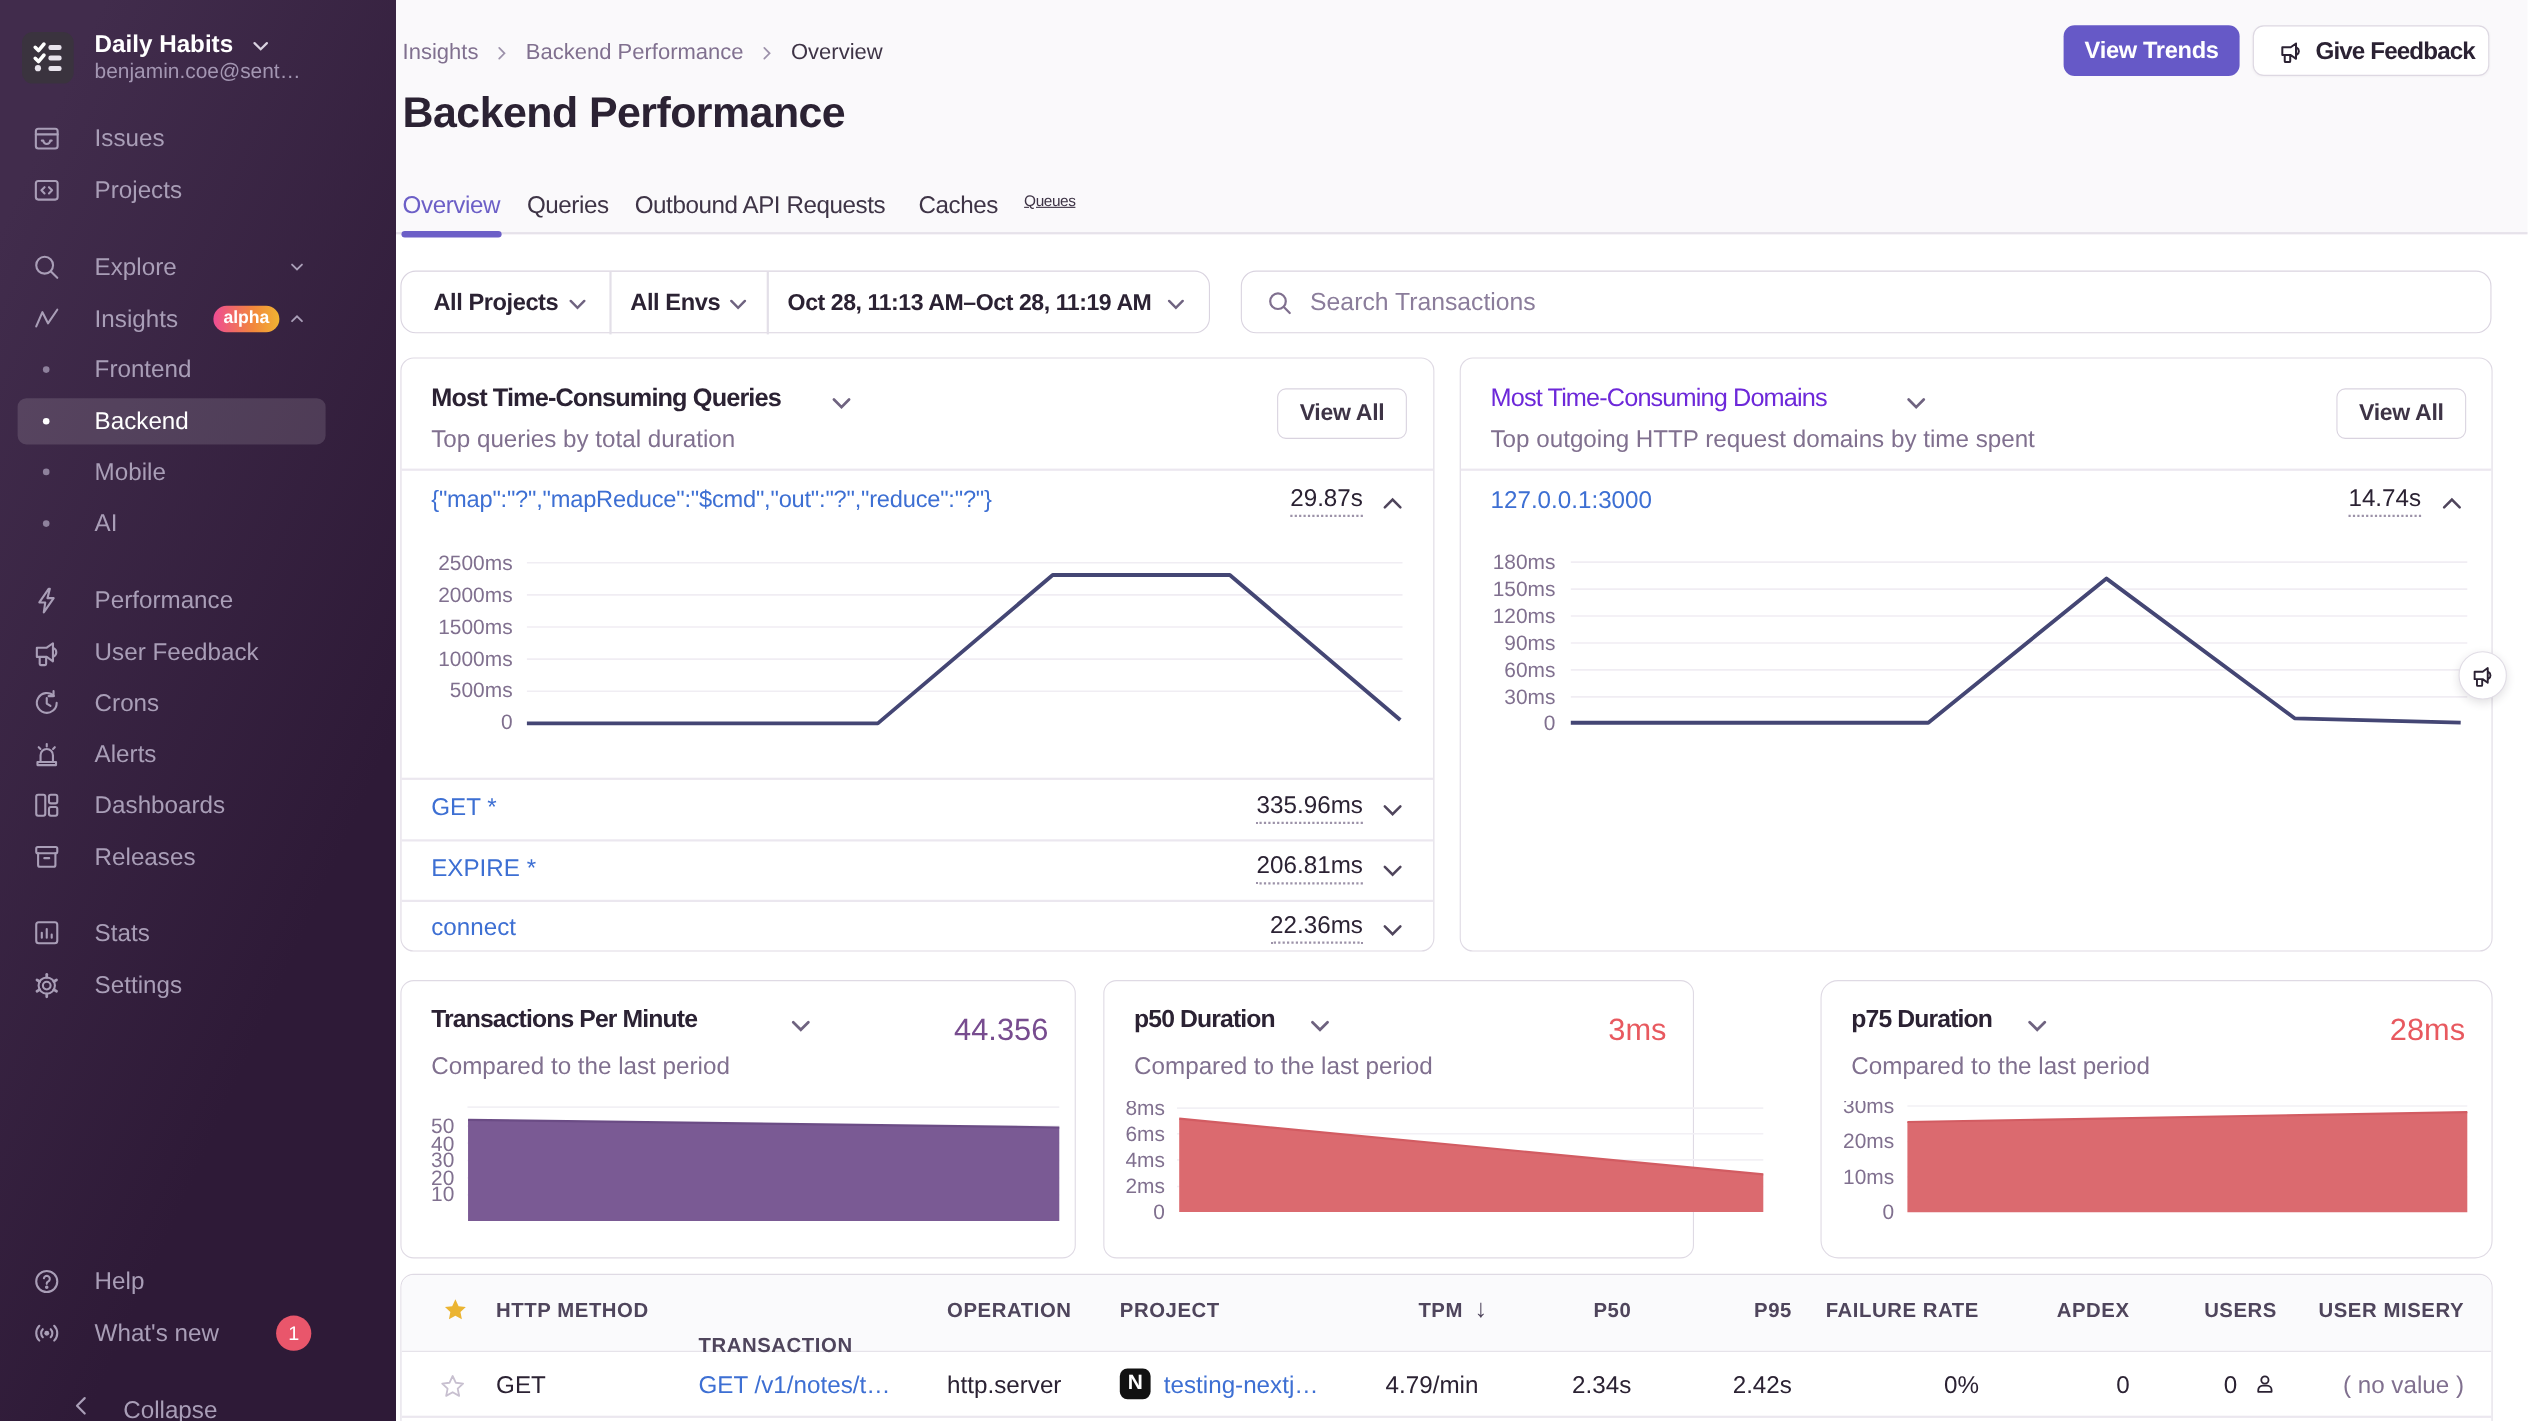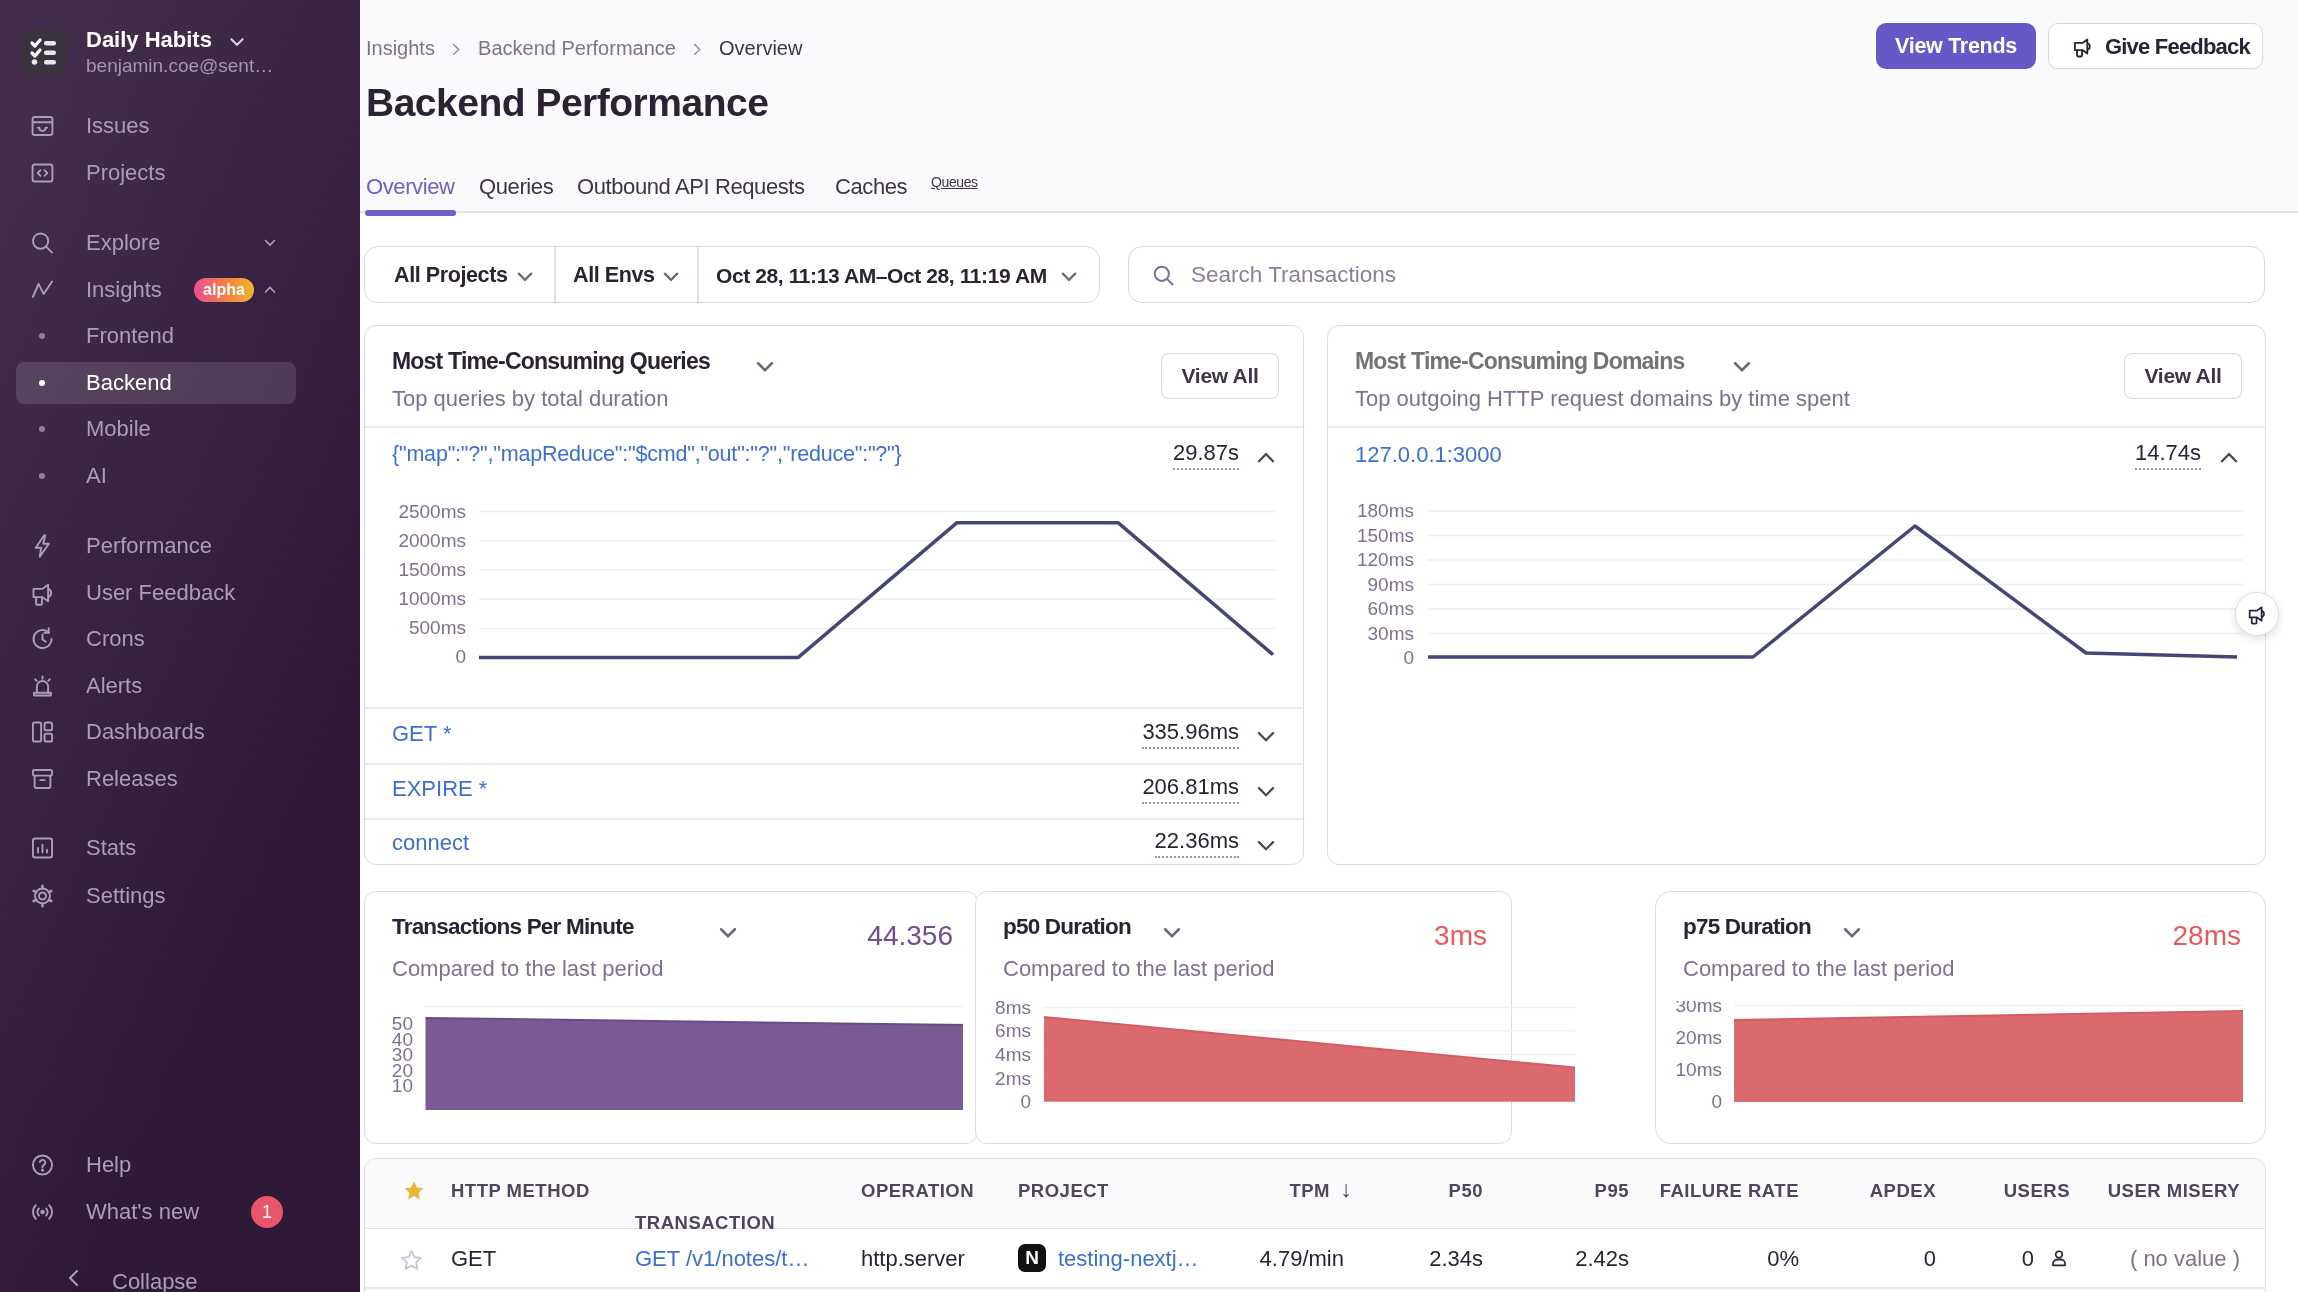--- a/index.html
+++ b/index.html
@@ -289,21 +289,21 @@
       </svg>
     <div style="position:absolute;left:0;top:492px;width:100%;height:1.5px;background:#EBE7EF;"></div>
     <div style="position:absolute;left:27px;top:504px;font-size:22px;color:#3D6FD3;">connect</div>
     <div style="position:absolute;right:64px;top:502px;font-size:22px;color:#2B2233;border-bottom:2px dotted #9C92A8;padding-bottom:2px;">22.36ms</div>
     <svg style="position:absolute;left:890px;top:511px;" width="22" height="18" viewBox="0 0 16 14">
         <path d="M2.5 4 L8 9.5 L13.5 4" stroke="#4F455C" stroke-width="1.8" fill="none" stroke-linecap="round"></path>
       </svg>
   </div>
 
   <div class="abs" style="left:1327px;top:325px;width:939px;height:540px;border:1.5px solid #DFDAE4;border-radius:12px;background:#fff;">
-    <div style="position:absolute;left:27px;top:22px;font-size:23px;font-weight:bold;letter-spacing:-0.8px;color:#737373;">Most Time-Consuming Domains</div>
+    <div style="position:absolute;left:27px;top:22px;font-size:23px;font-weight:normal;letter-spacing:-0.8px;color:#6d28d9;">Most Time-Consuming Domains</div>
     <svg style="position:absolute;left:404px;top:32px;" width="20" height="18" viewBox="0 0 16 14">
         <path d="M2.5 4 L8 9.5 L13.5 4" stroke="#6F6380" stroke-width="2" fill="none" stroke-linecap="round"></path>
       </svg>
     <div style="position:absolute;left:27px;top:60px;font-size:22px;color:#80708F;">Top outgoing HTTP request domains by time spent</div>
     <div style="position:absolute;left:796px;top:27px;width:118px;height:46px;border:1.5px solid #D9D3DF;border-radius:8px;background:#fff;font-size:21px;font-weight:bold;letter-spacing:-0.3px;color:#3E3446;text-align:center;line-height:44px;">View All</div>
     <div style="position:absolute;left:0;top:100px;width:100%;height:1.5px;background:#EBE7EF;"></div>
     <div style="position:absolute;left:27px;top:116px;font-size:22px;color:#3D6FD3;">127.0.0.1:3000</div>
     <div style="position:absolute;right:64px;top:114px;font-size:22px;color:#2B2233;border-bottom:2px dotted #9C92A8;padding-bottom:2px;">14.74s</div>
     <svg style="position:absolute;left:890px;top:123px;" width="22" height="18" viewBox="0 0 16 14">
         <path d="M2.5 9.5 L8 4 L13.5 9.5" stroke="#4F455C" stroke-width="1.8" fill="none" stroke-linecap="round"></path>
@@ -357,21 +357,21 @@
           <text x="48" y="45">40</text>
           <text x="48" y="60">30</text>
           <text x="48" y="76">20</text>
           <text x="48" y="91">10</text>
       </g>
       <polygon points="60.5,17 598,24 598,109 60.5,109" fill="#7A5A94"></polygon>
       <polyline points="60.5,17 598,24" stroke="#6B4C85" stroke-width="2" fill="none"></polyline>
     </svg>
   </div>
 
-  <div class="abs" style="left:975px;top:891px;width:537px;height:253px;border:1.5px solid #DFDAE4;border-radius:12px;background:#fff;">
+  <div class="abs" style="left:1003px;top:891px;width:537px;height:253px;border:1.5px solid #DFDAE4;border-radius:12px;background:#fff;">
     <div style="position:absolute;left:27px;top:22px;font-size:22.5px;font-weight:bold;letter-spacing:-0.8px;color:#2B2233;">p50 Duration</div>
     <svg style="position:absolute;left:186px;top:32px;" width="20" height="18" viewBox="0 0 16 14">
         <path d="M2.5 4 L8 9.5 L13.5 4" stroke="#6F6380" stroke-width="2" fill="none" stroke-linecap="round"></path>
       </svg>
     <div style="position:absolute;right:24px;top:28px;font-size:28px;color:#E8595F;">3ms</div>
     <div style="position:absolute;left:27px;top:64px;font-size:22px;color:#80708F;">Compared to the last period</div>
     <svg style="position:absolute;left:0;top:109px;" width="609" height="130" viewBox="0 0 609 130">
       <g stroke="#F2F0F5" stroke-width="1.5">
           <line x1="66" y1="6.4" x2="599" y2="6.4"></line>
           <line x1="66" y1="29.7" x2="599" y2="29.7"></line>

